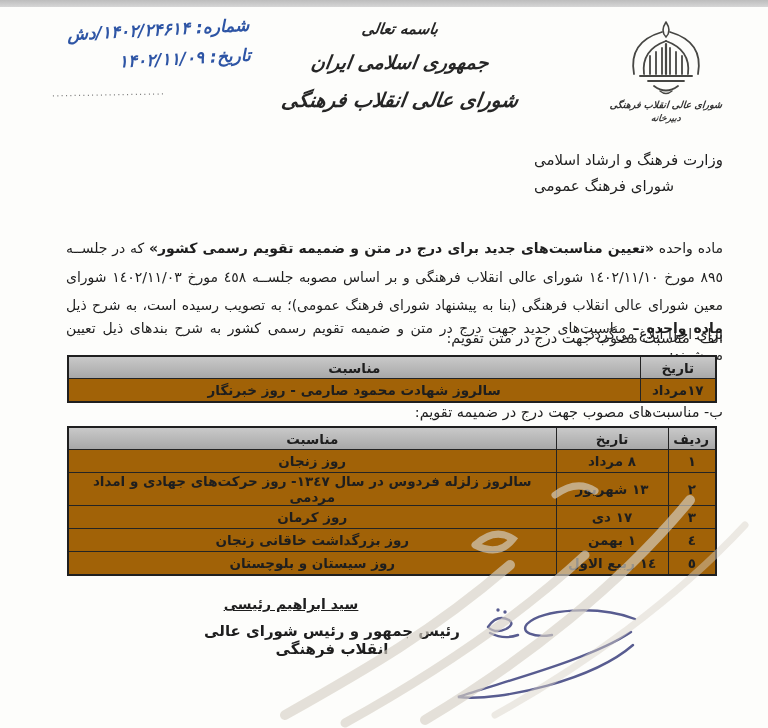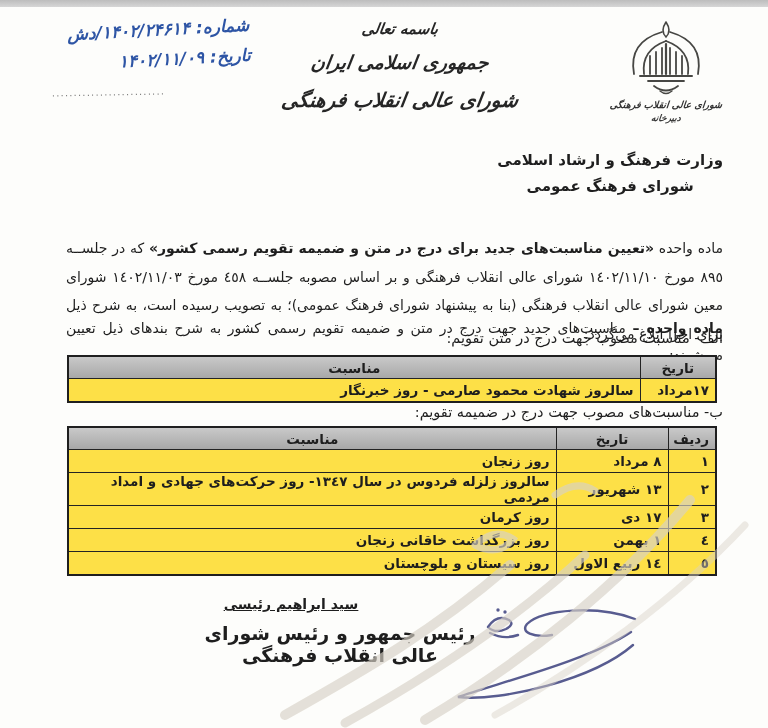--- a/index.html
+++ b/index.html
@@ -24,44 +24,44 @@
   }
   .lh-invocation{font-size:15px;line-height:30px;transform:skewX(-8deg);}
   .lh-state{font-size:19px;line-height:37px;transform:skewX(-8deg);}
   .lh-council{font-size:20px;line-height:38px;transform:skewX(-8deg);}
   
   .emblem{position:absolute;top:18px;left:598px;width:136px;text-align:center;direction:rtl;}
   .emblem svg{display:block;margin:0 auto;}
   .emblem-caption{font-family:"DejaVu Serif",serif;font-style:italic;font-weight:bold;font-size:9.5px;line-height:13px;color:#333;transform:skewX(-6deg);}
   .emblem-subcaption{font-family:"DejaVu Serif",serif;font-style:italic;font-weight:bold;font-size:9px;line-height:14px;color:#3a3a3a;transform:skewX(-6deg);}
   
-  .recipient{position:absolute;top:147px;right:45px;direction:rtl;text-align:center;font-weight:bold;font-size:15px;line-height:26px;}
+  .recipient{position:absolute;top:147px;right:45px;direction:rtl;text-align:left;font-weight:normal;font-size:15px;line-height:26px;}
   
   .body-p{position:absolute;left:66px;right:45px;direction:rtl;text-align:justify;font-size:14px;line-height:28.5px;}
   .p1{top:220px;}
   .p2{top:301px;line-height:27px;}
   .bold{font-weight:bold;}
   .section-heading{position:absolute;right:45px;direction:rtl;text-align:left;font-weight:normal;font-size:14.5px;}
   .sec-a{top:330px;}
   .sec-b{top:404px;margin-left:24px;}
   
   table.doc{position:absolute;left:67px;width:650px;border-collapse:collapse;direction:rtl;table-layout:fixed;}
   .tbl-a{top:355px;}
   .tbl-b{top:426px;}
   table.doc th{
     background:linear-gradient(180deg,#c9c9c9,var(--hdr-gray,#a8a8a8));
     border:1.4px solid #242424;font-size:13.5px;font-weight:bold;height:21px;padding:0 6px;
   }
-  table.doc td{border:1.4px solid #242424;font-size:13.5px;font-weight:bold;text-align:right;height:22px;padding:0 6px;background:#fde047;}
+  table.doc td{border:1.4px solid #242424;font-size:13.5px;font-weight:bold;text-align:center;height:22px;padding:0 6px;background:#a16207;}
   table.doc{border:2px solid #1f1f1f;}
   .tbl-a col.c-date{width:76px;} 
   .tbl-b col.c-row{width:48px;} .tbl-b col.c-date{width:112px;}
   
   .sig-name{position:absolute;top:596px;left:206px;width:170px;text-align:center;direction:rtl;font-weight:bold;font-size:14px;text-decoration:underline;}
-  .sig-title{position:absolute;top:622px;left:200px;width:280px;text-align:center;direction:rtl;font-weight:bold;font-size:19px;}
+  .sig-title{position:absolute;top:622px;left:192px;width:280px;text-align:center;direction:rtl;font-weight:bold;font-size:15px;}
   .sig-stroke{position:absolute;top:603px;left:428px;width:235px;height:112px;}
   
   .watermark{position:absolute;top:415px;left:225px;width:545px;height:313px;pointer-events:none;}
 </style>
 </head>
 <body>
 
 <div class="page">
 
   <div class="scan-edge"></div>

